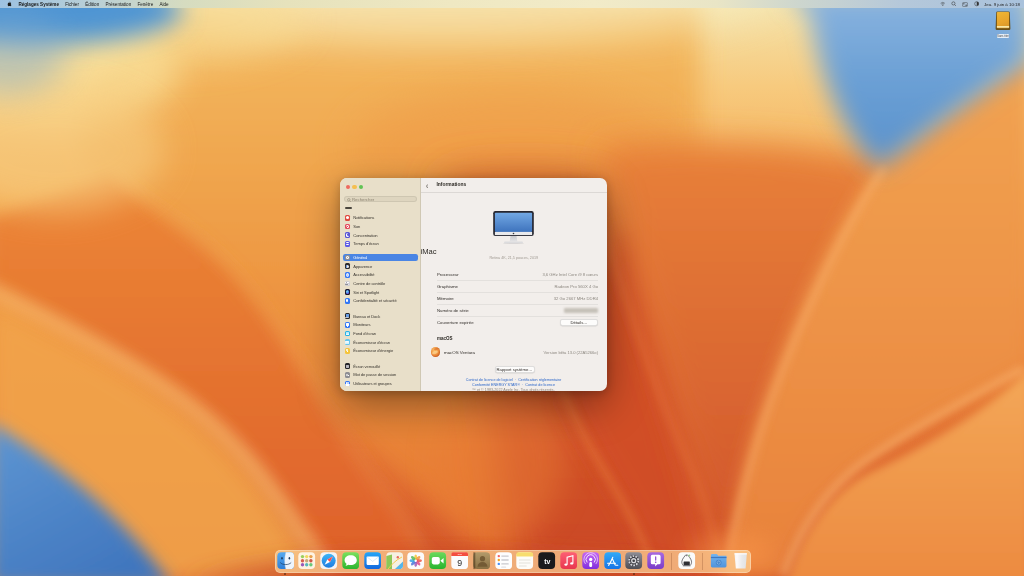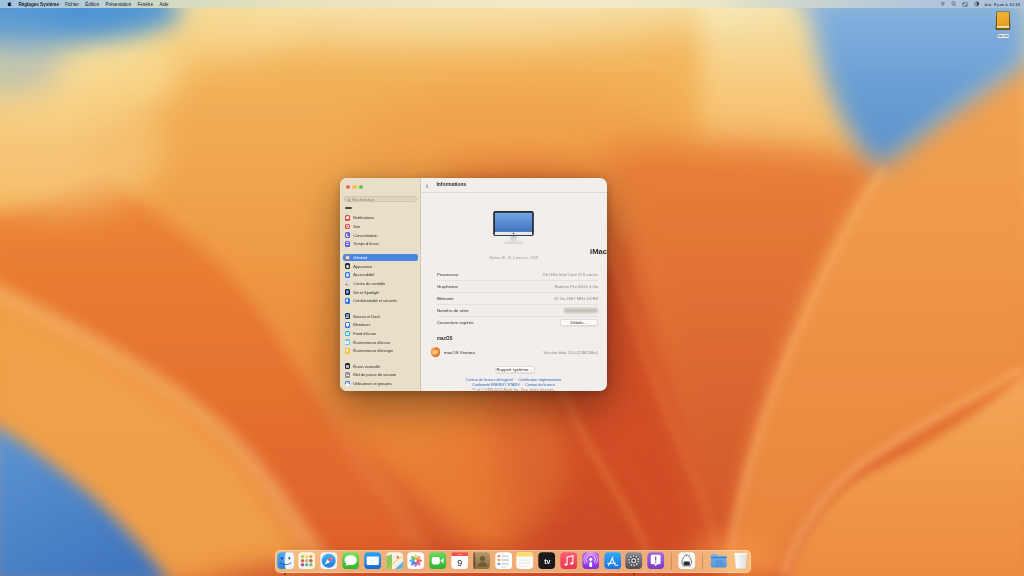--- a/index.html
+++ b/index.html
@@ -331,21 +331,21 @@
               <stop offset="0" stop-color="#c9c9cd"></stop>
               <stop offset="1" stop-color="#e4e4e6"></stop>
             </linearGradient>
           </defs>
     <rect x="4.9" y="21.9" width="37.2" height="3.2" fill="#e9e9eb"></rect>
     <circle cx="23.5" cy="23.5" r="0.8" fill="#3a3a40"></circle>
     <path d="M 20.5,26 L 26.5,26 L 27.3,31.5 L 19.7,31.5 Z" fill="url(#stnd)"></path>
     <ellipse cx="23.5" cy="33.3" rx="10.5" ry="0.7" fill="rgba(0,0,0,0.10)"></ellipse>
     <path d="M 14.5,31.5 L 32.5,31.5 L 33.2,33.2 L 13.8,33.2 Z" fill="#dcdcde"></path>
   </svg>
-  <div style="position:absolute;left:0;top:69.5px;width:186.5px;text-align:right;font-size:7.6px;font-weight:bold;color:#2b2823;">iMac</div>
+  <div style="position:absolute;left:0;top:69.5px;width:186.5px;text-align:left;font-size:7.6px;font-weight:normal;color:#2b2823;">iMac</div>
   <div style="position:absolute;left:0;top:78.8px;width:186.5px;text-align:center;font-size:3.7px;color:#a09a92;">Retina 4K, 21,5 pouces, 2019</div>
   <div class="irow" style="top:90.5px;border-top:none;">
     <span class="l">Processeur</span>
           <span class="v">3,6 GHz Intel Core i9 8 cœurs</span>
         </div>
   <div class="irow" style="top:102.5px;">
     <span class="l">Graphisme</span>
           <span class="v">Radeon Pro 560X 4 Go</span>
         </div>
   <div class="irow" style="top:114.5px;">

